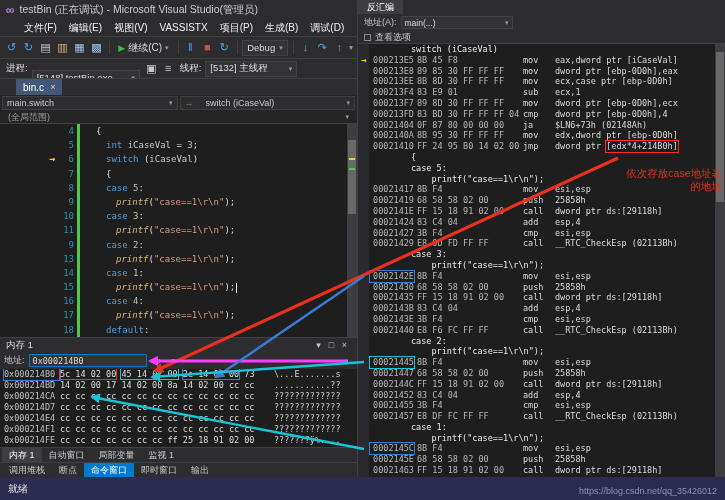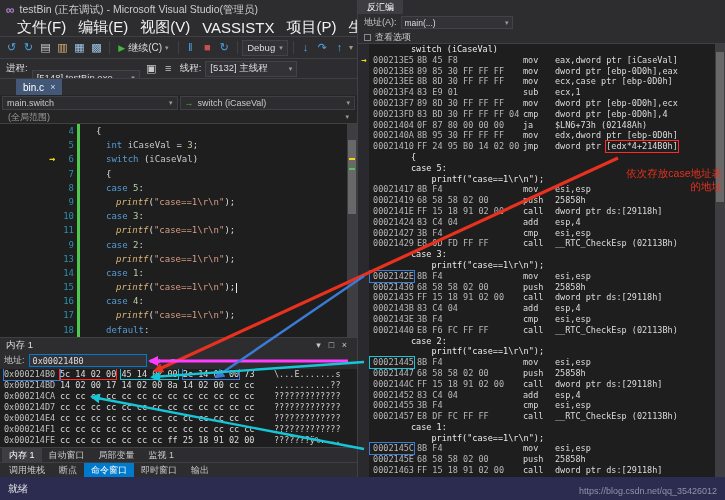--- a/index.html
+++ b/index.html
@@ -7,21 +7,21 @@
        font-family:"Liberation Sans","DejaVu Sans",sans-serif;color:#dcdcdc;}
   #app *{box-sizing:border-box;}
   .mono{font-family:"DejaVu Sans Mono",monospace;}
 
   
   .left{position:absolute;left:0;top:0;width:357px;height:477px;}
   .titlebar{position:absolute;left:0;top:0;right:0;height:19px;display:flex;align-items:center;
             gap:5px;padding:0 6px;background:#2d2d30;color:#cccccc;font-size:10.5px;white-space:nowrap;overflow:hidden;}
   .vslogo{color:#b681d6;font-weight:bold;font-size:12px;}
   .menubar{position:absolute;left:0;top:19px;right:0;height:17px;display:flex;align-items:center;
-           padding-left:11px;color:#f1f1f1;font-size:15px;white-space:nowrap;overflow:hidden;}
+           padding-left:18px;color:#f1f1f1;font-size:10px;white-space:nowrap;overflow:hidden;}
   .menu-item{padding:0 6px;}
   .toolbar{position:absolute;left:0;top:36px;right:0;height:22px;display:flex;align-items:center;
            gap:2px;padding:0 4px;border-top:1px solid #3f3f46;white-space:nowrap;overflow:hidden;font-size:10px;}
   .tbico{width:15px;text-align:center;font-size:11px;color:#c8c8c8;}
   .tbsep{width:1px;height:13px;background:#3f3f46;margin:0 3px;}
   .btn-continue{display:flex;align-items:center;gap:3px;height:18px;padding:0 4px;color:#dcdcdc;}
   .play{color:#3fba3f;font-size:9px;}
   .dd{font-size:7px;color:#9a9a9a;}
   .combo{display:flex;align-items:center;gap:4px;height:16px;background:#333337;border:1px solid #434346;
          padding:0 4px;font-size:9.5px;color:#dcdcdc;white-space:nowrap;}
@@ -29,21 +29,21 @@
   .combo .dd{margin-left:auto;}
   .tbov{margin-left:auto;color:#9a9a9a;font-size:8px;}
   .debugloc{position:absolute;left:0;top:58px;right:0;height:20px;display:flex;align-items:center;gap:4px;
             padding:0 6px;border-top:1px solid #3f3f46;font-size:9.5px;color:#dcdcdc;white-space:nowrap;overflow:hidden;}
   .tabstrip{position:absolute;left:0;top:78px;right:0;height:17px;display:flex;align-items:flex-end;
             padding-left:16px;background:#2d2d30;border-top:1px solid #3f3f46;}
   .doctab{height:16px;display:flex;align-items:center;gap:6px;background:#435777;color:#fff;
           padding:0 7px;font-size:10px;}
   .doctab .close{font-size:9px;color:#cfd6e4;}
   .navbar{position:absolute;left:0;top:95px;right:0;height:16px;display:flex;gap:2px;background:#252526;padding:1px 2px;}
-  .navcombo{flex:1;display:flex;align-items:center;gap:4px;background:#2d2d30;border:1px solid #3f3f46;
+  .navcombo{flex:1;display:flex;align-items:center;gap:12px;background:#2d2d30;border:1px solid #3f3f46;
             font-size:9px;color:#c8c8c8;padding:0 4px;white-space:nowrap;overflow:hidden;}
   .navcombo .dd{margin-left:auto;}
   .green-arrow{color:#57a64a;font-size:9px;}
   .scopebar{position:absolute;left:0;top:111px;right:0;height:13px;display:flex;align-items:center;
             background:#252526;color:#9a9a9a;font-size:9px;padding:0 8px;border-bottom:1px solid #3f3f46;}
   .scopebar .dd{margin-left:auto;}
 
   
   .editor{position:absolute;left:0;top:124px;right:0;height:213px;background:#1e1e1e;overflow:hidden;
           font-family:"DejaVu Sans Mono",monospace;}

